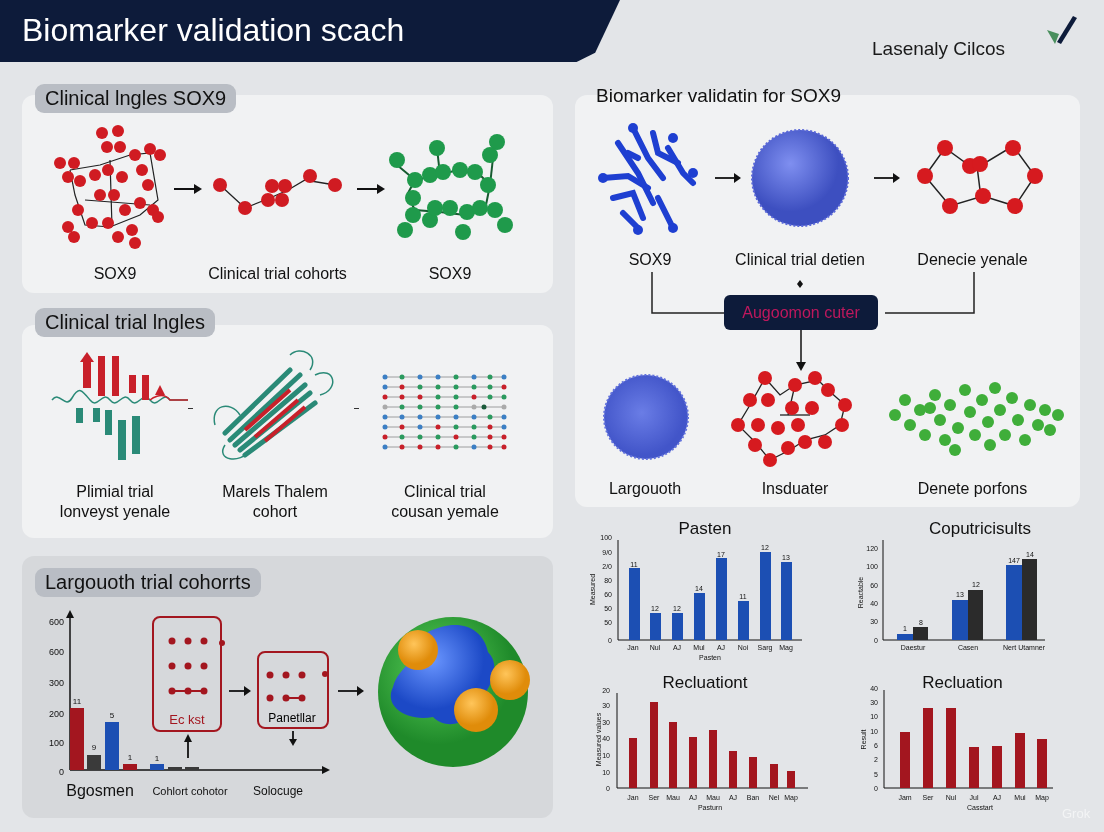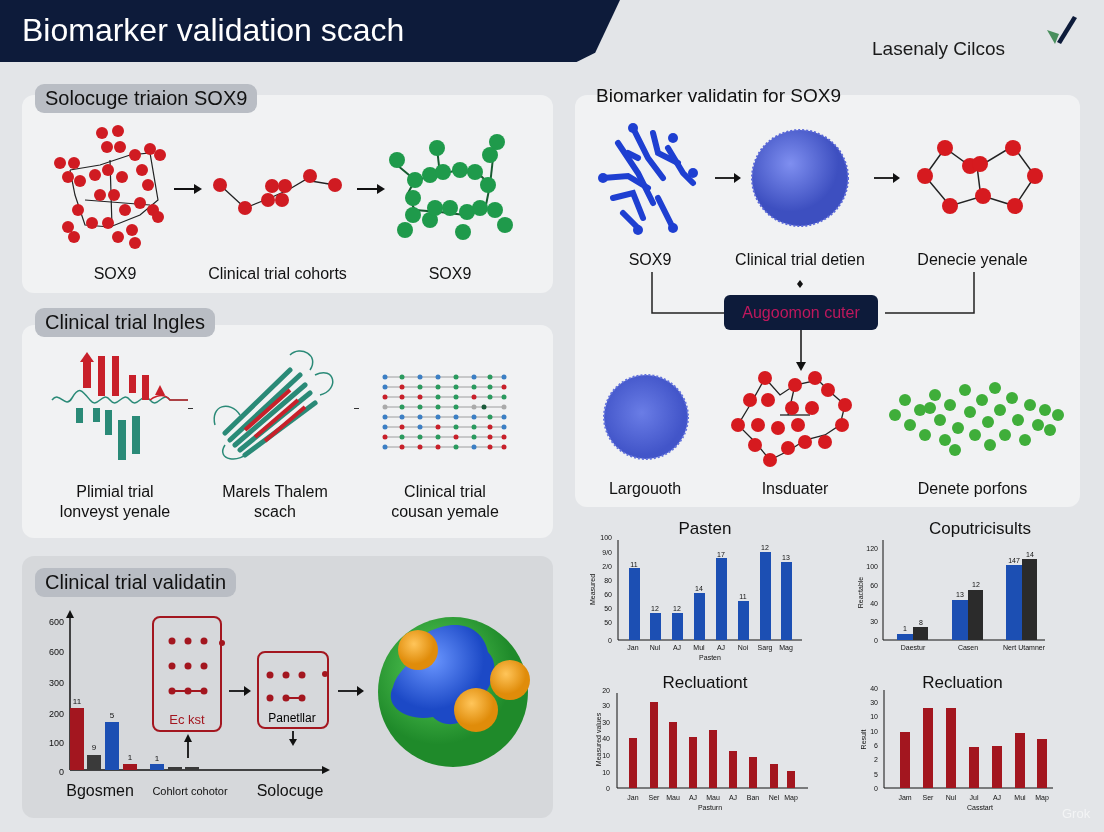--- a/index.html
+++ b/index.html
@@ -20,21 +20,21 @@
 
 <div class="hdr"></div>
 <div class="hdr-title">Biomarker validation scach</div>
 <div class="brand">Lasenaly Cilcos</div>
 <svg class="brand-mark" viewBox="0 0 34 34">
   <polygon points="2,16 14,20 10,30" fill="#4a8f5e"></polygon>
   <polygon points="12,28 28,2 32,4 16,30" fill="#0d1b3a"></polygon>
 </svg>
 
 <div class="panel" style="left:22px;top:95px;width:531px;height:198px"></div>
-<div class="ptitle" style="left:35px;top:84px">Solocuge triaion SOX9</div>
+<div class="ptitle" style="left:35px;top:84px">Clinical lngles SOX9</div>
 <svg style="left:50px;top:125px" width="130" height="130" viewBox="0 0 130 130">
   <g stroke="#222" stroke-width="1.2" fill="none">
     <polyline points="20,45 50,40 80,30 100,28 108,75 90,90 60,102 35,100 25,70 20,45"></polyline>
     <line x1="60" y1="35" x2="62" y2="102"></line>
       <line x1="35" y1="75" x2="100" y2="80"></line>
   </g>
   <g fill="#d01b22">
     <circle cx="52" cy="8" r="6"></circle>
       <circle cx="68" cy="6" r="6"></circle>
       <circle cx="57" cy="22" r="6"></circle>
@@ -158,21 +158,21 @@
       <path d="M45,92 L88,55"></path>
       <path d="M55,96 L95,62"></path>
     </g>
   <g stroke="#2a8a77" stroke-width="1.5" fill="none">
       <path d="M5,80 C0,60 20,55 30,70"></path>
       <path d="M80,10 C90,0 110,10 100,25"></path>
       <path d="M105,30 C125,20 130,45 110,50"></path>
       <path d="M15,100 C5,115 30,120 40,105"></path>
     </g>
 </svg>
-<div class="lbl" style="left:205px;top:482px;width:140px"><span>Marels Thalem</span><br><span>scach</span></div>
+<div class="lbl" style="left:205px;top:482px;width:140px"><span>Marels Thalem</span><br><span>cohort</span></div>
 <div style="position:absolute;left:188px;top:408px;width:5px;height:1px;background:#333"></div>
 <div style="position:absolute;left:354px;top:408px;width:5px;height:1px;background:#333"></div>
 <svg style="left:380px;top:372px" width="130" height="80" viewBox="0 0 130 80">
   <g stroke="#888" stroke-width="0.8">
     <line x1="3" y1="5" x2="125" y2="5"></line>
       <line x1="3" y1="15" x2="125" y2="15"></line>
       <line x1="3" y1="25" x2="125" y2="25"></line>
       <line x1="3" y1="35" x2="125" y2="35"></line>
     <line x1="3" y1="45" x2="125" y2="45"></line>
       <line x1="3" y1="55" x2="125" y2="55"></line>
@@ -242,21 +242,21 @@
       <circle cx="58" cy="75" r="2.5" fill="#c8202a"></circle>
       <circle cx="76" cy="75" r="2.5" fill="#2a9a5e"></circle>
       <circle cx="94" cy="75" r="2.5" fill="#3c7fc4"></circle>
       <circle cx="110" cy="75" r="2.5" fill="#c8202a"></circle>
       <circle cx="124" cy="75" r="2.5" fill="#c8202a"></circle>
   </g>
 </svg>
 <div class="lbl" style="left:375px;top:482px;width:140px"><span>Clinical trial</span><br><span>cousan yemale</span></div>
 
 <div class="panel" style="left:22px;top:556px;width:531px;height:262px;background:#d6d8db"></div>
-<div class="ptitle" style="left:35px;top:568px">Clinical trial validatin</div>
+<div class="ptitle" style="left:35px;top:568px">Largouoth trial cohorrts</div>
 <svg style="left:40px;top:610px" width="300" height="165" viewBox="0 0 300 165">
   <line x1="30" y1="5" x2="30" y2="160" stroke="#111" stroke-width="1.5"></line>
   <polygon points="26,8 30,0 34,8" fill="#111"></polygon>
   <line x1="30" y1="160" x2="285" y2="160" stroke="#111" stroke-width="1.5"></line>
   <polygon points="282,156 290,160 282,164" fill="#111"></polygon>
 </svg>
 <div class="lbl" style="left:40px;top:612px;width:24px;font-size:9px;text-align:right">600</div>
 <div class="lbl" style="left:40px;top:642px;width:24px;font-size:9px;text-align:right">600</div>
 <div class="lbl" style="left:40px;top:673px;width:24px;font-size:9px;text-align:right">300</div>
 <div class="lbl" style="left:40px;top:704px;width:24px;font-size:9px;text-align:right">200</div>
@@ -316,21 +316,21 @@
 <svg style="left:288px;top:731px" width="10" height="16">
     <line x1="5" y1="0" x2="5" y2="10" stroke="#111" stroke-width="1.8"></line>
     <polygon points="1,8 5,15 9,8" fill="#111"></polygon>
   </svg>
 <svg style="left:337px;top:685px" width="28" height="12">
     <line x1="1" y1="6" x2="20" y2="6" stroke="#111" stroke-width="1.8"></line>
     <polygon points="20,1 27,6 20,11" fill="#111"></polygon>
   </svg>
 <div class="lbl" style="left:60px;top:781px;width:80px;font-size:16px">Bgosmen</div>
 <div class="lbl" style="left:135px;top:781px;width:110px;font-size:11px">Cohlort cohotor</div>
-<div class="lbl" style="left:250px;top:781px;width:80px;font-size:16px">Solocuge</div>
+<div class="lbl" style="left:238px;top:781px;width:80px;font-size:12px">Solocuge</div>
 <svg style="left:368px;top:612px" width="170" height="160" viewBox="0 0 170 160">
   <defs>
     <radialGradient id="g1" cx="40%" cy="35%">
         <stop offset="0" stop-color="#5bd05a"></stop>
         <stop offset="1" stop-color="#1f8a2a"></stop>
       </radialGradient>
     <radialGradient id="b1" cx="40%" cy="35%">
         <stop offset="0" stop-color="#6a96ff"></stop>
         <stop offset="1" stop-color="#1c49c6"></stop>
       </radialGradient>

